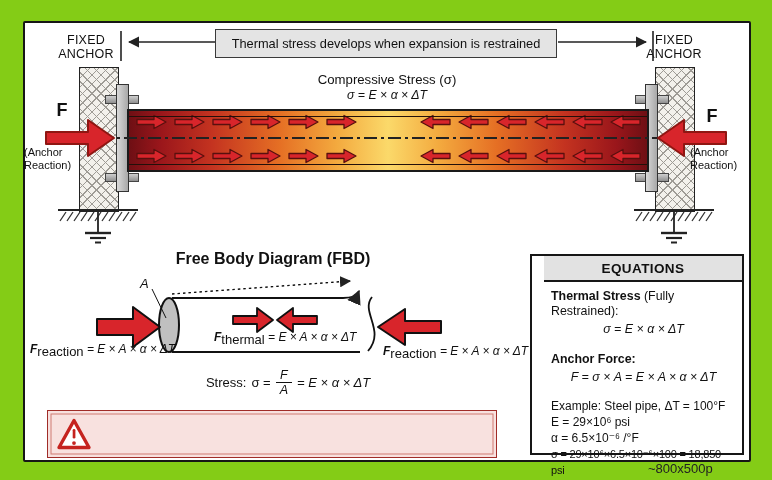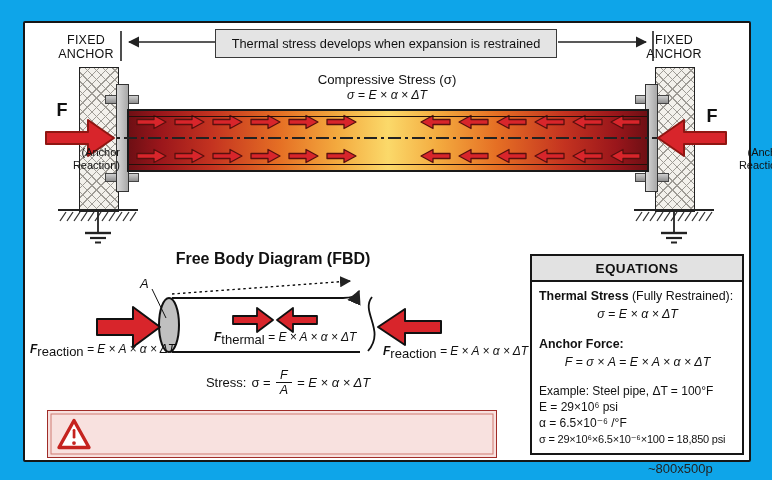--- a/index.html
+++ b/index.html
@@ -1,16 +1,16 @@
 <!DOCTYPE html>
 <html><head>
 <meta charset="utf-8">
 <style>
   html,body{margin:0;padding:0;background:#f5f2ed;}
-  #stage{position:relative;width:772px;height:480px;background:#0ea5e9;overflow:hidden;
+  #stage{position:relative;width:772px;height:480px;background:#84cc16;overflow:hidden;
          font-family:"Liberation Sans","DejaVu Sans",sans-serif;color:#111;}
   .abs{position:absolute;}
   
   #frame{left:23px;top:21px;width:724px;height:437px;border:2.5px solid #161616;border-radius:2px;background:#ffffff;}
   
   .wall{width:38px;height:143px;top:67px;border:1.8px solid #222;
         background:
          repeating-linear-gradient(45deg,#9e9b95 0,#9e9b95 1px,transparent 1px,transparent 6.5px),
          repeating-linear-gradient(135deg,#9e9b95 0,#9e9b95 1px,transparent 1px,transparent 6.5px),
          #f3f1ec;}
@@ -18,38 +18,38 @@
   .bolt{width:32px;height:7px;background:linear-gradient(180deg,#cfcfcf,#8f8f8f);border:1px solid #444;}
   
   #pipe{left:127px;top:109px;width:518px;height:59px;border:2px solid #1a1a1a;
         background:linear-gradient(90deg,#6e0f14 0%,#9a161b 6%,#c43320 16%,#e56f24 29%,#f3a93e 40%,#fbd96a 50%,#f3a93e 60%,#e56f24 71%,#c43320 84%,#9a161b 94%,#6e0f14 100%);}
   .pipewall{position:absolute;left:0;width:100%;height:0;border-top:1.4px solid #23100a;}
   #centerline{left:100px;top:137px;width:574px;height:1.6px;
         background:repeating-linear-gradient(90deg,#222 0 13px,transparent 13px 17px,#222 17px 20px,transparent 20px 24px);}
   
   .anchor-label{width:80px;top:33px;text-align:center;font-size:12.5px;line-height:14px;letter-spacing:.2px;}
   .f-label{font-size:18px;font-weight:bold;}
-  .reaction-label{width:64px;text-align:right;font-size:11px;line-height:12.5px;top:146px;margin-left:32px;}
+  .reaction-label{width:64px;text-align:left;font-size:11px;line-height:12.5px;top:146px;}
   #banner{left:215px;top:29px;width:340px;height:27px;background:#e4e4e4;border:1.8px solid #3a3a3a;
           display:flex;align-items:center;justify-content:center;font-size:12.8px;}
   .centered{text-align:center;}
   .mi{font-style:italic;}
   #comp-title{left:287px;top:72px;width:200px;font-size:13.2px;}
   #comp-formula{left:287px;top:88px;width:200px;font-size:12.3px;}
   
   #fbd-title{left:168px;top:250px;width:210px;font-size:16px;font-weight:bold;}
   .flabel{font-size:12px;white-space:nowrap;}
   .flabel b{font-style:italic;font-weight:bold;}
   .flabel sub{font-size:13px;}
   #stress-row{left:198px;top:365px;width:180px;height:34px;display:flex;align-items:center;justify-content:center;gap:5px;font-size:13px;white-space:nowrap;}
   .frac{display:inline-flex;flex-direction:column;align-items:center;font-size:12.5px;line-height:12px;font-style:italic;}
   .frac .den{border-top:1.4px solid #111;padding:1px 4px 0 4px;}
   .frac .num{padding:0 4px 1px 4px;}
   
-  #eqbox{left:530px;top:254px;width:214px;height:201px;border:2px solid #161616;background:#fff;box-sizing:border-box;}
+  #eqbox{left:530px;top:254px;width:214px;height:201px;border:2px solid #161616;background:#fff;box-sizing:border-box;padding-left:12px;}
   #eqbox .hdr{height:24px;background:#e2e2e2;border-bottom:2px solid #161616;display:flex;align-items:center;justify-content:center;
               font-weight:bold;font-size:13.5px;letter-spacing:.4px;}
   #eqbox .body{padding:7px 6px 0 7px;font-size:12.4px;line-height:15px;}
   #eqbox .formula{text-align:center;margin:3px 0 0 0;font-style:italic;}
   #eqbox .gap1{margin-top:15px;}
   #eqbox .gap2{margin-top:13px;}
   #eqbox .ex{font-size:12px;line-height:16px;}
   #eqbox .result{font-size:11px;letter-spacing:-.2px;}
   
   #warnbox{left:47px;top:410px;width:450px;height:48px;background:#f8e1df;border:1.8px solid #a02c28;

